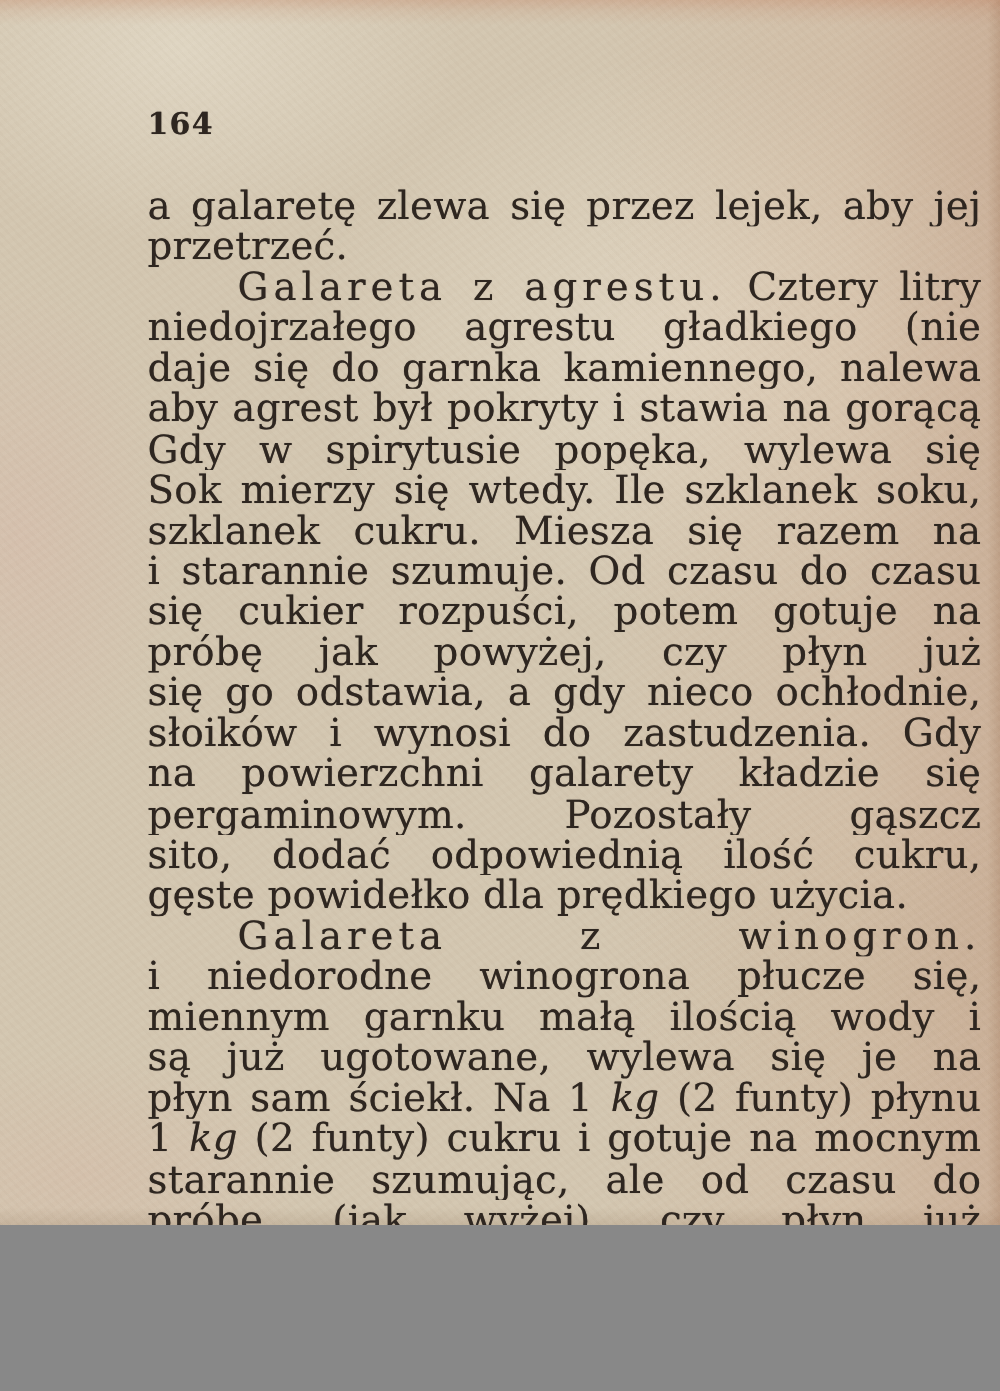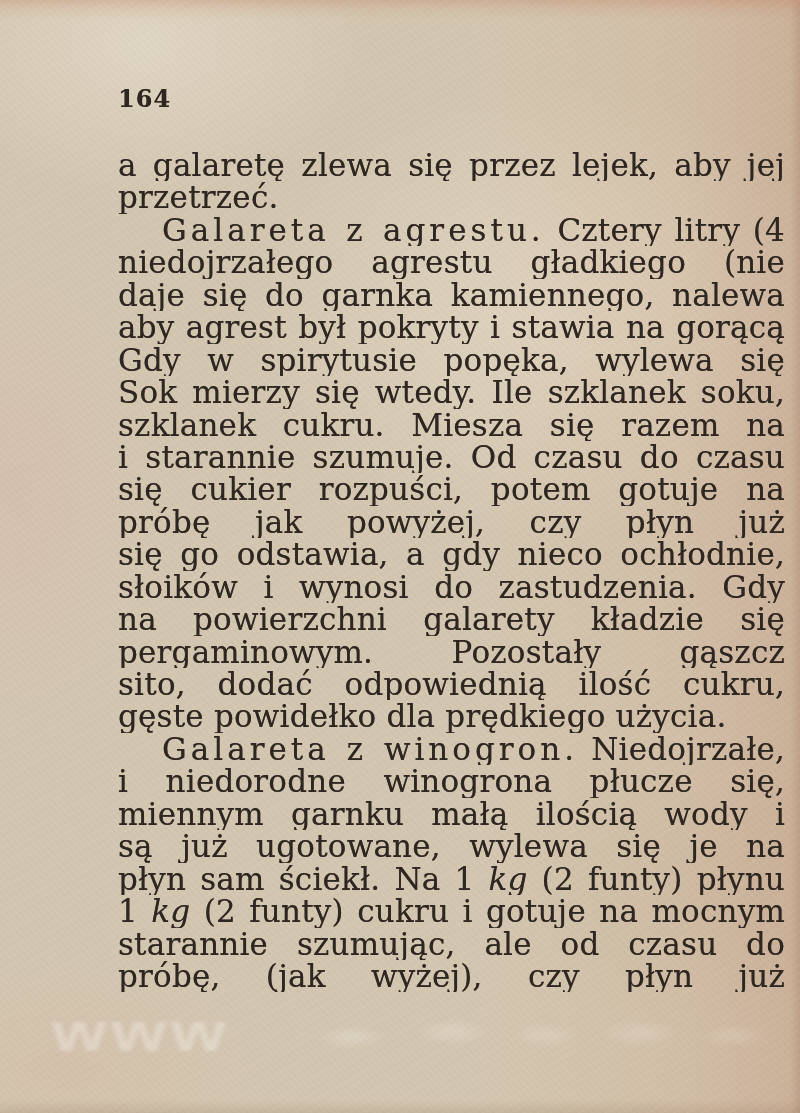--- a/index.html
+++ b/index.html
@@ -1,20 +1,20 @@
 <!DOCTYPE html>
 <html style="--paper: #d3c6b0; --ink: #2e2620;"><head>
 <meta charset="utf-8">
 <style>
   html, body { margin: 0; padding: 0; background: #888; }
 
   .scan {
     position: relative;
     width: 800px;
-    height: 1113px;
+    height: 980px;
     overflow: hidden;
     background-color: var(--paper, #d3c6b0);
     background-image:
       
       linear-gradient(180deg, rgba(193,123,90,0.30) 0px, rgba(193,123,90,0.12) 9px, rgba(0,0,0,0) 20px),
       linear-gradient(90deg, rgba(0,0,0,0) 60%, rgba(198,120,85,0.10) 85%, rgba(172,100,70,0.22) 100%),
       
       linear-gradient(270deg, rgba(130,90,60,0.20) 0px, rgba(0,0,0,0) 10px),
       linear-gradient(0deg, rgba(120,92,62,0.16) 0px, rgba(0,0,0,0) 14px),
       
@@ -59,21 +59,21 @@
     font-weight: 400;
     text-align: justify;
     text-align-last: justify;
     letter-spacing: 0.2px;
     white-space: normal;
     overflow: hidden;
     text-shadow: 0 0 0.6px rgba(46,38,32,0.6);
   }
   .tl.end { text-align-last: left; }
   .tl .it { font-style: italic; }
-  .tl .spaced { letter-spacing: 4px; }
+  .tl .spaced { letter-spacing: 4px; margin-left: 28px; }
 
   
   .watermark {
     position: absolute;
     left: 52px;
     top: 1000px;
     width: 724px;
     height: 64px;
     line-height: 64px;
     font-family: "Liberation Sans", "DejaVu Sans", sans-serif;

